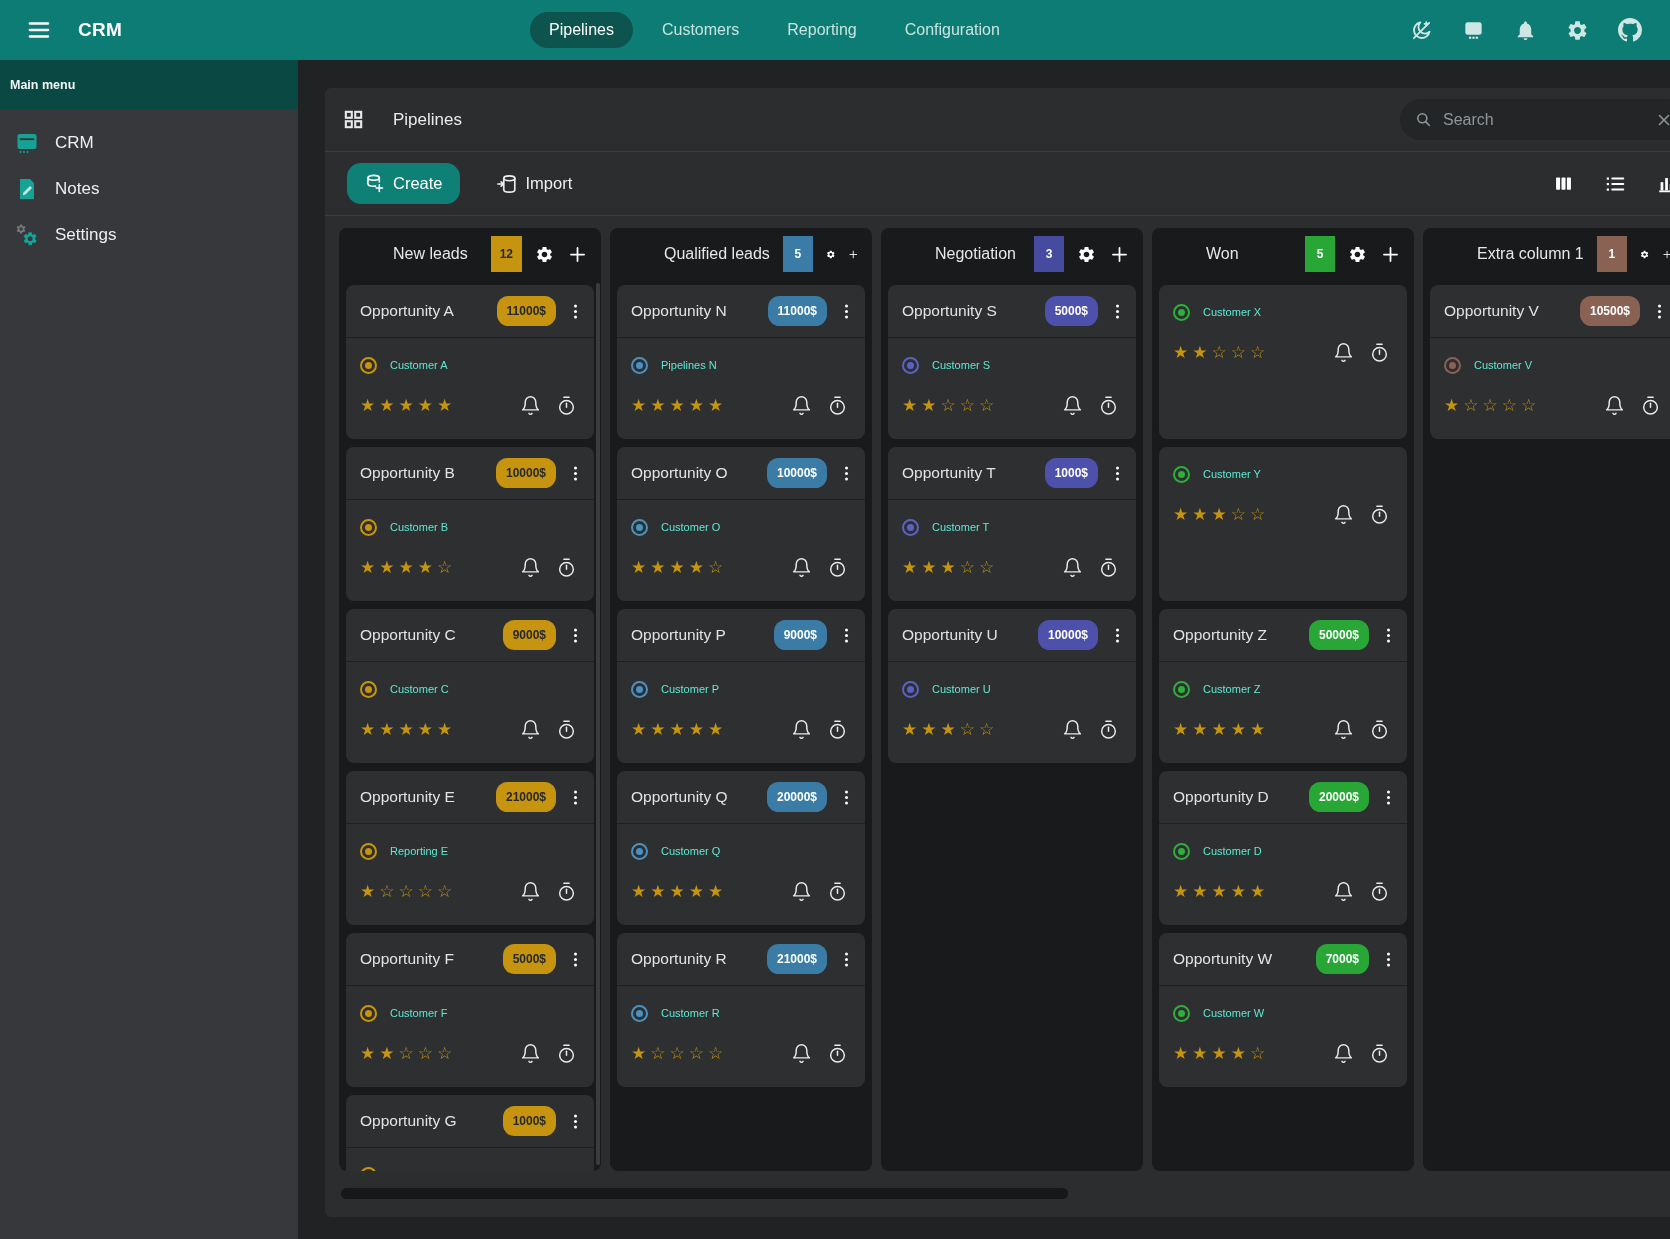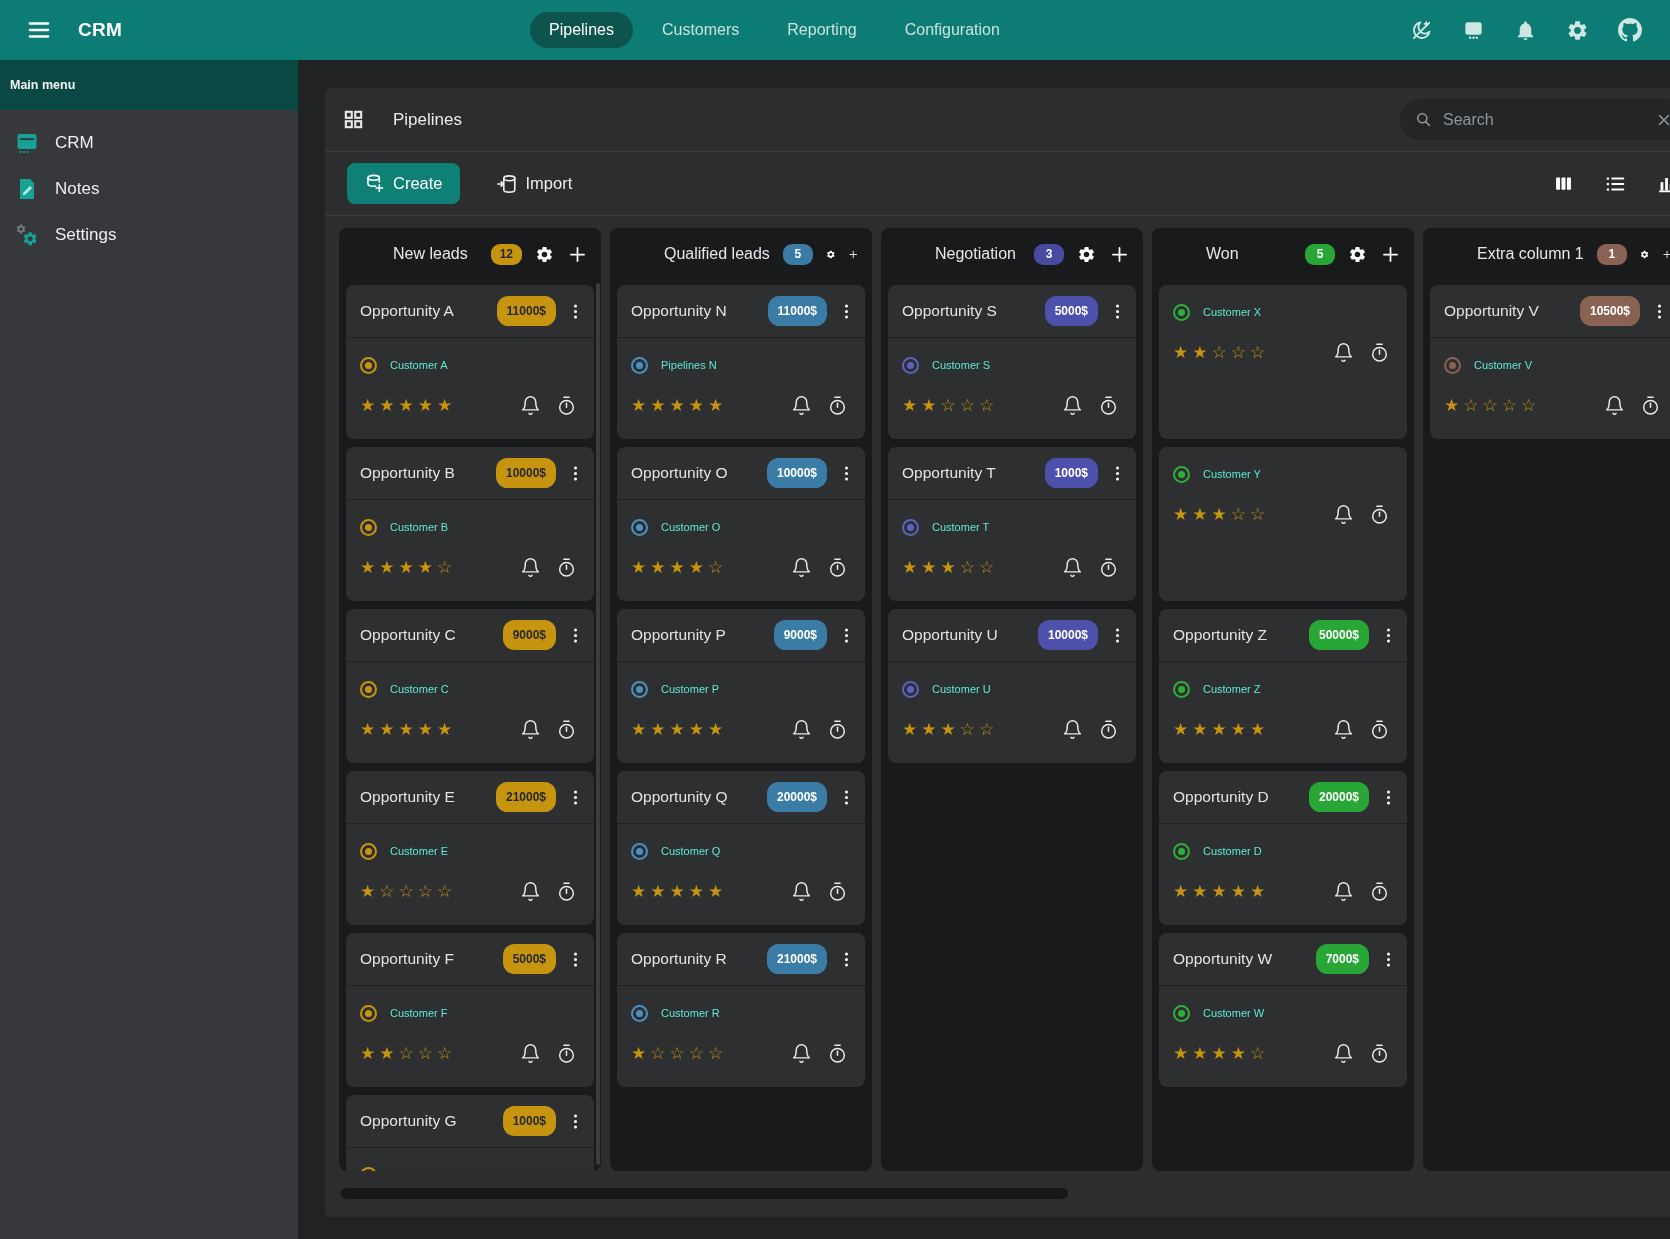--- a/index.html
+++ b/index.html
@@ -55,21 +55,21 @@
   .search-input {
     flex:1; background:transparent; border:none; outline:none;
     font-family:"Liberation Sans", sans-serif; font-size:16px; color:#8b5cf6; min-width:0;
   }
   .search-input::placeholder { color:#8f969c; }
   .searchbox .clr { color:#8f969c; cursor:pointer; }
 
   
   .panel-toolbar { height:64px; min-height:64px; display:flex; align-items:center; padding:0 22px; border-bottom:1px solid #3b3d3f; }
   .btn-create {
-    height:41px; background:#0e8076; border:none; border-radius:8px; color:#ffffff;
+    height:41px; background:#0e8076; border:none; border-radius:14px; color:#ffffff;
     font-family:"Liberation Sans", sans-serif; font-size:16.5px;
     display:flex; align-items:center; gap:8px; padding:0 17px; cursor:pointer;
   }
   .btn-import {
     height:41px; background:transparent; border:none; color:#edeeef;
     font-family:"Liberation Sans", sans-serif; font-size:16.5px;
     display:flex; align-items:center; gap:8px; padding:0 10px; margin-left:26px; cursor:pointer;
   }
   .view-toggles { margin-left:auto; display:flex; align-items:center; gap:30px; color:#ffffff; }
   .view-toggles .vt { cursor:pointer; }
@@ -77,21 +77,21 @@
   
   .board-area { flex:1; display:flex; flex-direction:column; padding:12px 15px 18px 14px; overflow:hidden; }
   .board { flex:1; display:flex; gap:9px; overflow:hidden; align-items:stretch; }
   .col {
     width:262px; min-width:262px; background:#191a1b; border-radius:8px;
     display:flex; flex-direction:column; overflow:hidden;
   }
   .col-head { height:52px; min-height:52px; display:flex; align-items:center; padding:0 13px 0 14px; gap:13px;margin-left:40px; }
   .col-name { font-size:16px; color:#e6e7e8; white-space:nowrap; }
   .col-count {
-    margin-left:auto; height:21px; min-width:30px; padding:0 9px; border-radius:9px;
+    margin-left:auto; height:36px; min-width:30px; padding:0 9px; border-radius:0;
     display:flex; align-items:center; justify-content:center; font-size:12px; font-weight:bold;
   }
   .col-gear, .col-plus { color:#ffffff; cursor:pointer; }
   .col-cards { position:relative; flex:1; overflow:hidden; padding:5px 7px 8px; display:flex; flex-direction:column; gap:8px; }
   .vscroll { position:absolute; right:1px; top:3px; bottom:6px; width:4px; border-radius:2px; background:#3a3c3f; }
 
   .card { background:#2d2f31; border-radius:8px; height:154px; min-height:154px; overflow:hidden; }
   .card-head { height:53px; display:flex; align-items:center; padding:0 9px 0 14px; gap:10px; border-bottom:1px solid #1e2022; }
   .card-title { font-size:15.5px; color:#e2e3e5; white-space:nowrap; }
   .card-badge {
@@ -458,21 +458,21 @@
       <span class="card-badge" style="background: rgb(198, 148, 15); color: rgb(38, 40, 42);">21000$</span>
       <svg class="ic kebab" width="19" height="19">
                       <use href="#i-kebab"></use>
                     </svg>
     </div>
     <div class="card-body">
       <div class="cust-row">
         <span class="radio" style="border-color: rgb(198, 148, 15);">
                         <span class="radio-dot" style="background: rgb(198, 148, 15);"></span>
                       </span>
-        <span class="cust-name">Customer E</span>
+        <span class="cust-name">Reporting E</span>
       </div>
       <div class="meta-row">
         <span class="stars">★☆☆☆☆</span>
         <svg class="ic bell-btn" width="21" height="21">
                         <use href="#i-bell-o"></use>
                       </svg>
         <svg class="ic timer-btn" width="21" height="21">
                         <use href="#i-timer"></use>
                       </svg>
       </div>

